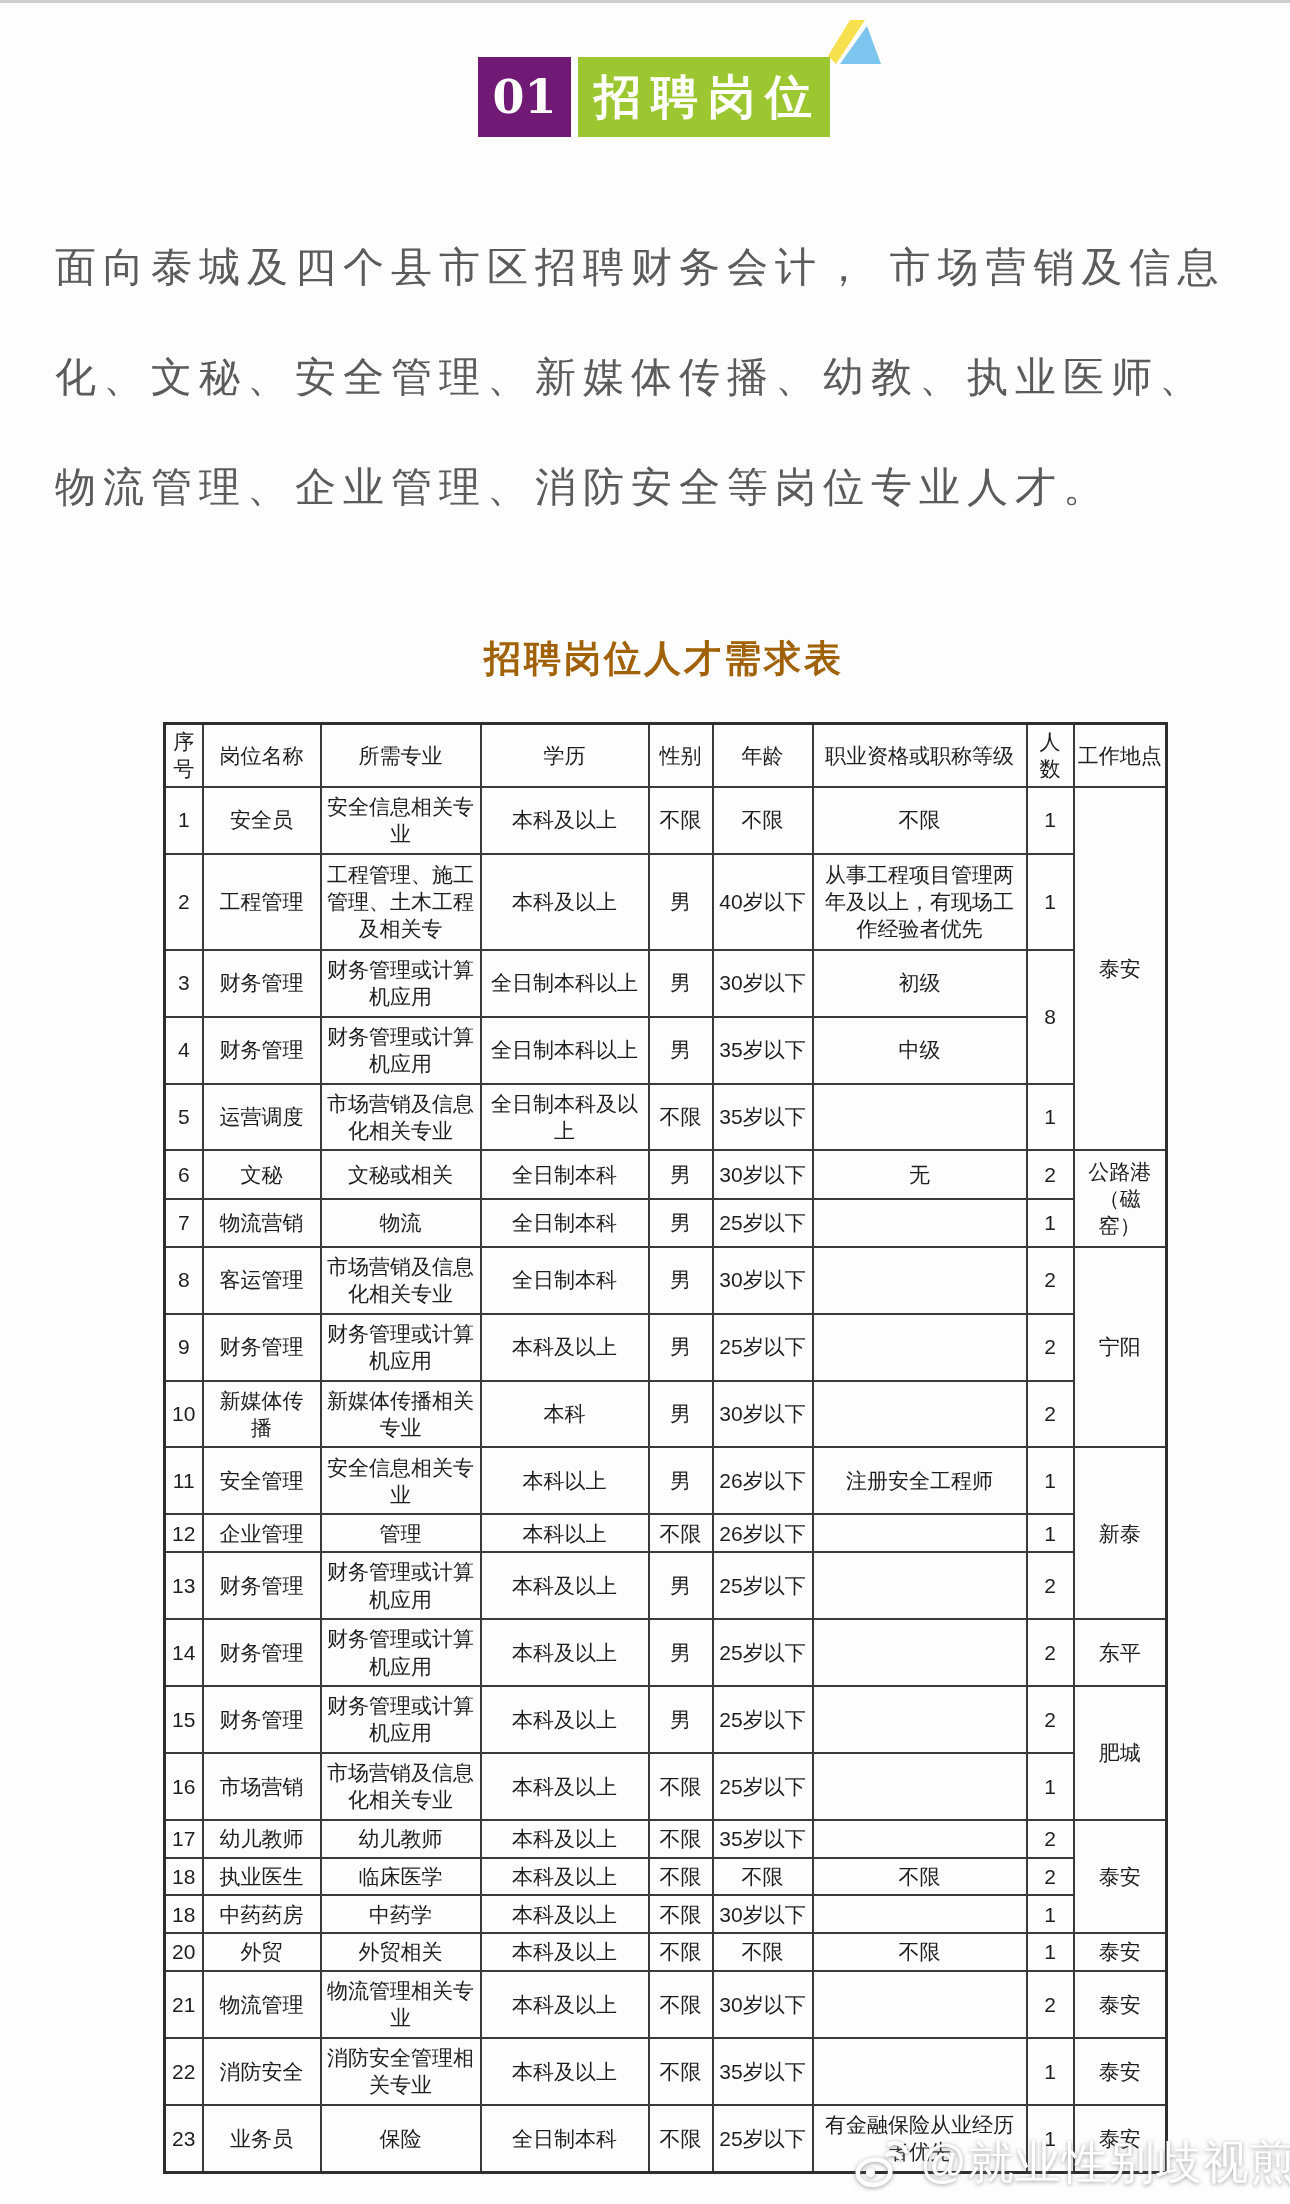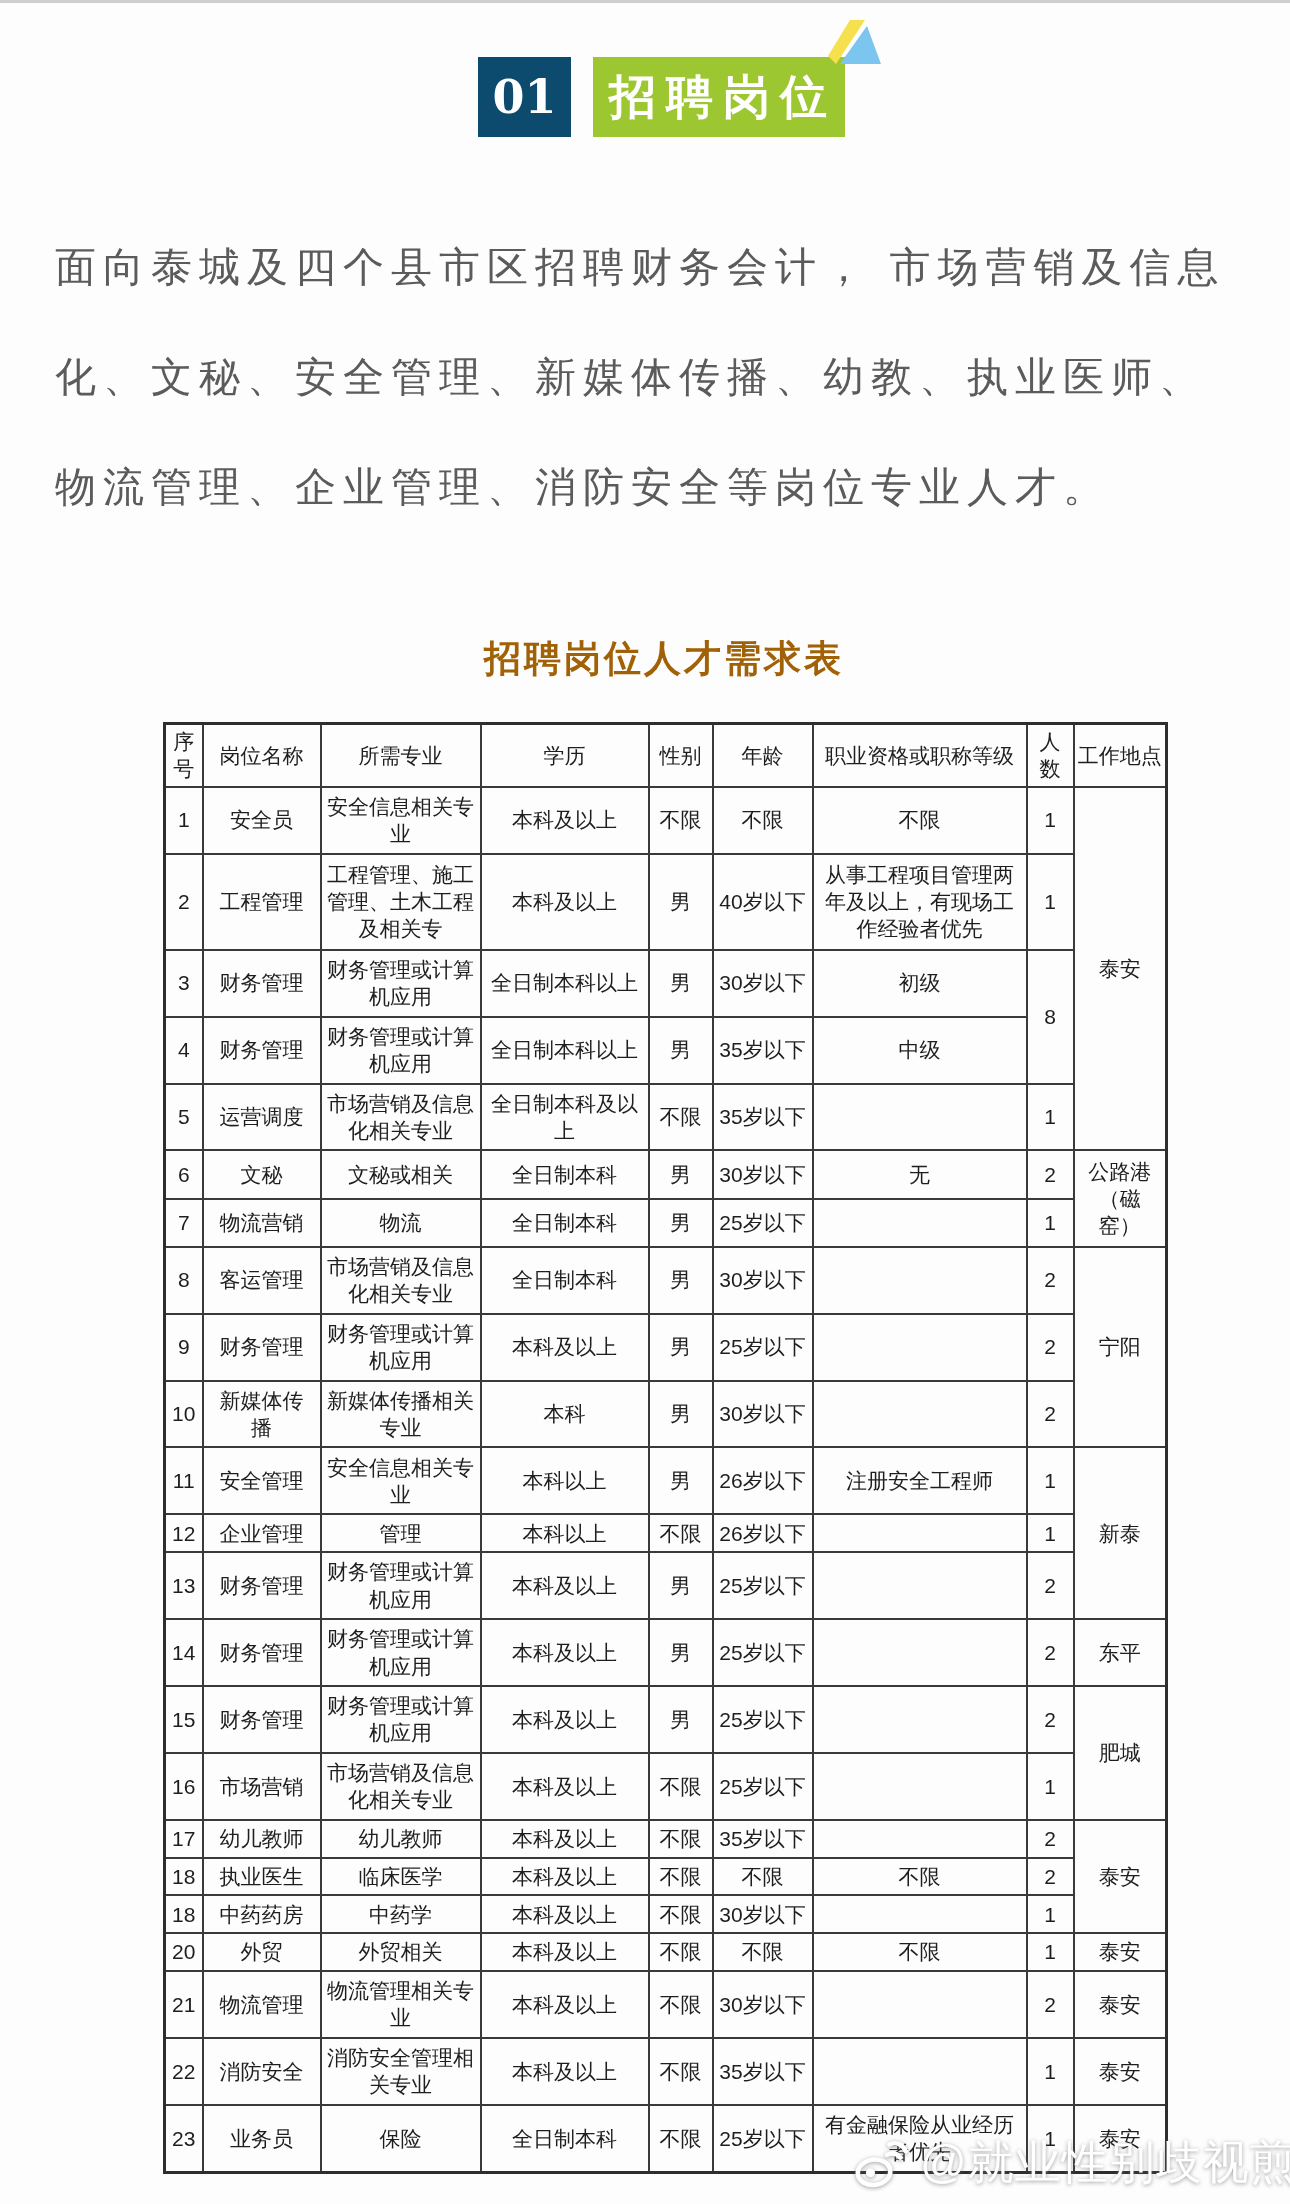--- a/index.html
+++ b/index.html
@@ -10,21 +10,21 @@
   }
   .top-line{position:absolute;top:0;left:0;width:1290px;height:3px;background:#cfcfcf;}
 
   
   .badge{position:absolute;left:478px;top:57px;display:flex;}
   .badge-num{
     width:93px;height:80px;display:flex;align-items:center;justify-content:center;
     color:#ffffff;font-family:"DejaVu Serif",serif;font-weight:700;font-size:46px;
   }
   .badge-label{
-    width:252px;height:80px;margin-left:22px;display:flex;align-items:center;justify-content:center;
+    width:252px;height:80px;margin-left:7px;display:flex;align-items:center;justify-content:center;
     color:#ffffff;font-size:47px;font-weight:700;letter-spacing:10px;padding-left:8px;box-sizing:border-box;
   }
   .tri-decor{position:absolute;left:820px;top:20px;}
 
   
   .intro{position:absolute;left:55px;top:212px;width:1200px;color:#5b5b5b;}
   .intro-line{display:block;line-height:110px;font-size:41px;letter-spacing:7px;white-space:nowrap;}
 
   
   .tbl-title{
@@ -49,21 +49,21 @@
     filter:drop-shadow(0 1px 2px rgba(110,110,110,0.65));
   }
   .watermark .wm-icon{margin-right:10px;transform:rotate(-8deg);}
 </style>
 </head>
 <body>
 
 <div class="top-line"></div>
 
 <div class="badge">
-  <div class="badge-num" style="background: #0c4a6e;">01</div>
+  <div class="badge-num" style="background: #701a75;">01</div>
   <div class="badge-label" style="background: rgb(157, 199, 48);">招聘岗位</div>
 </div>
 <svg class="tri-decor" width="62" height="46" viewBox="0 0 62 46">
   <polygon points="30,0 45,0 16,44 8,36" fill="#F6E04E"></polygon>
   <polygon points="47,6 61,44 20,44" fill="#7CC5EE"></polygon>
 </svg>
 
 <div class="intro">
   <span class="intro-line">面向泰城及四个县市区招聘财务会计， 市场营销及信息</span>
   <span class="intro-line">化、文秘、安全管理、新媒体传播、幼教、执业医师、</span>

